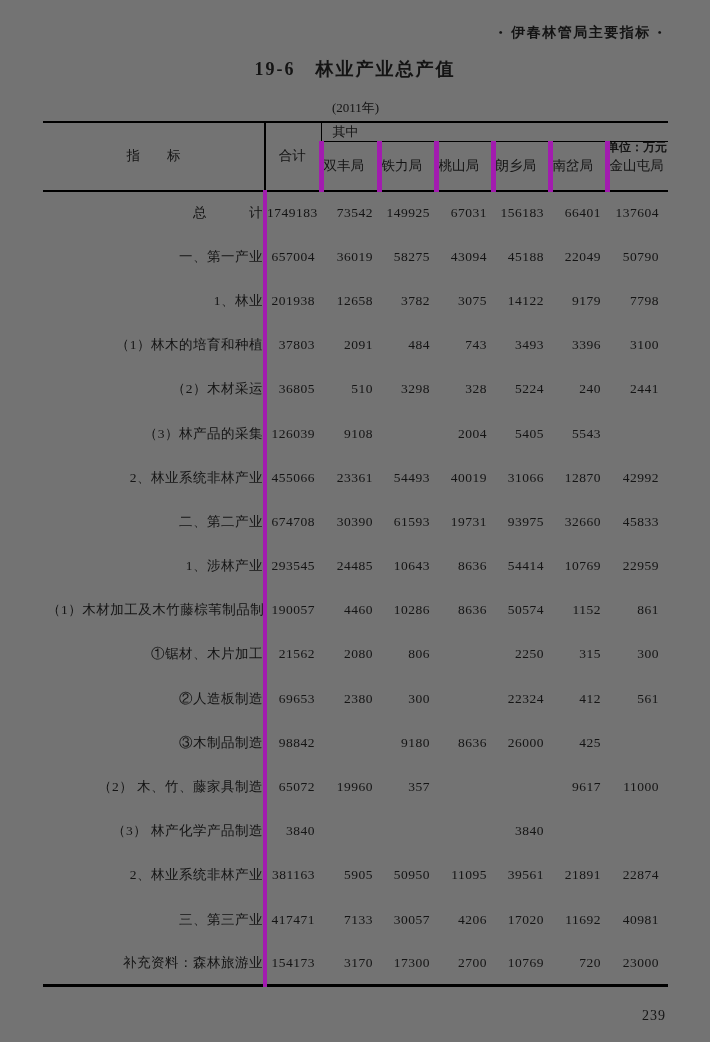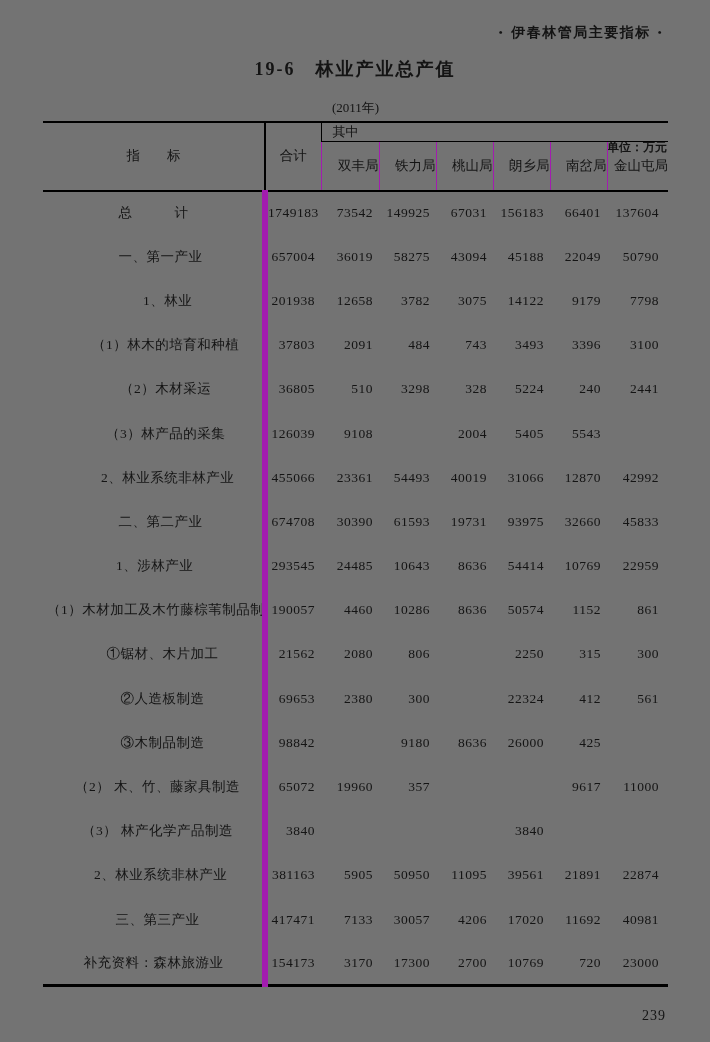--- a/index.html
+++ b/index.html
@@ -38,23 +38,23 @@
   }
   th, td { padding: 0; font-weight: normal; overflow: hidden; white-space: nowrap; }
   thead { border-bottom: 2px solid #000; }
   thead th { font-size: 13.5px; }
   th.ind { border-right: 2px solid #000; text-align: center; }
   th.total { }
   th.among {
     height: 15px; border-left: 1px solid #000; border-bottom: 1px solid #000;
     text-align: left; padding-left: 11px; font-size: 13px;
   }
-  tr.h2 th { height: 49px; border-left: 1px solid #a21caf; text-align: right; }
+  tr.h2 th { height: 49px; border-left: 5px solid #a21caf; text-align: left; }
   tbody td { height: 44.2px; font-size: 13.5px; }
-  td.lbl { border-right: 6px solid #a21caf; text-align: center; letter-spacing: 0.5px; }
+  td.lbl { border-right: 4px solid #a21caf; text-align: right; letter-spacing: 0.5px; }
   td.num { text-align: right; padding-right: 6px; letter-spacing: 0.5px; }
   td.num.last { padding-right: 9px; }
   .pageno {
     position: absolute; right: 44px; top: 1008px;
     font-size: 14px; letter-spacing: 1px;
   }
 </style>
 </head>
 <body>
 

